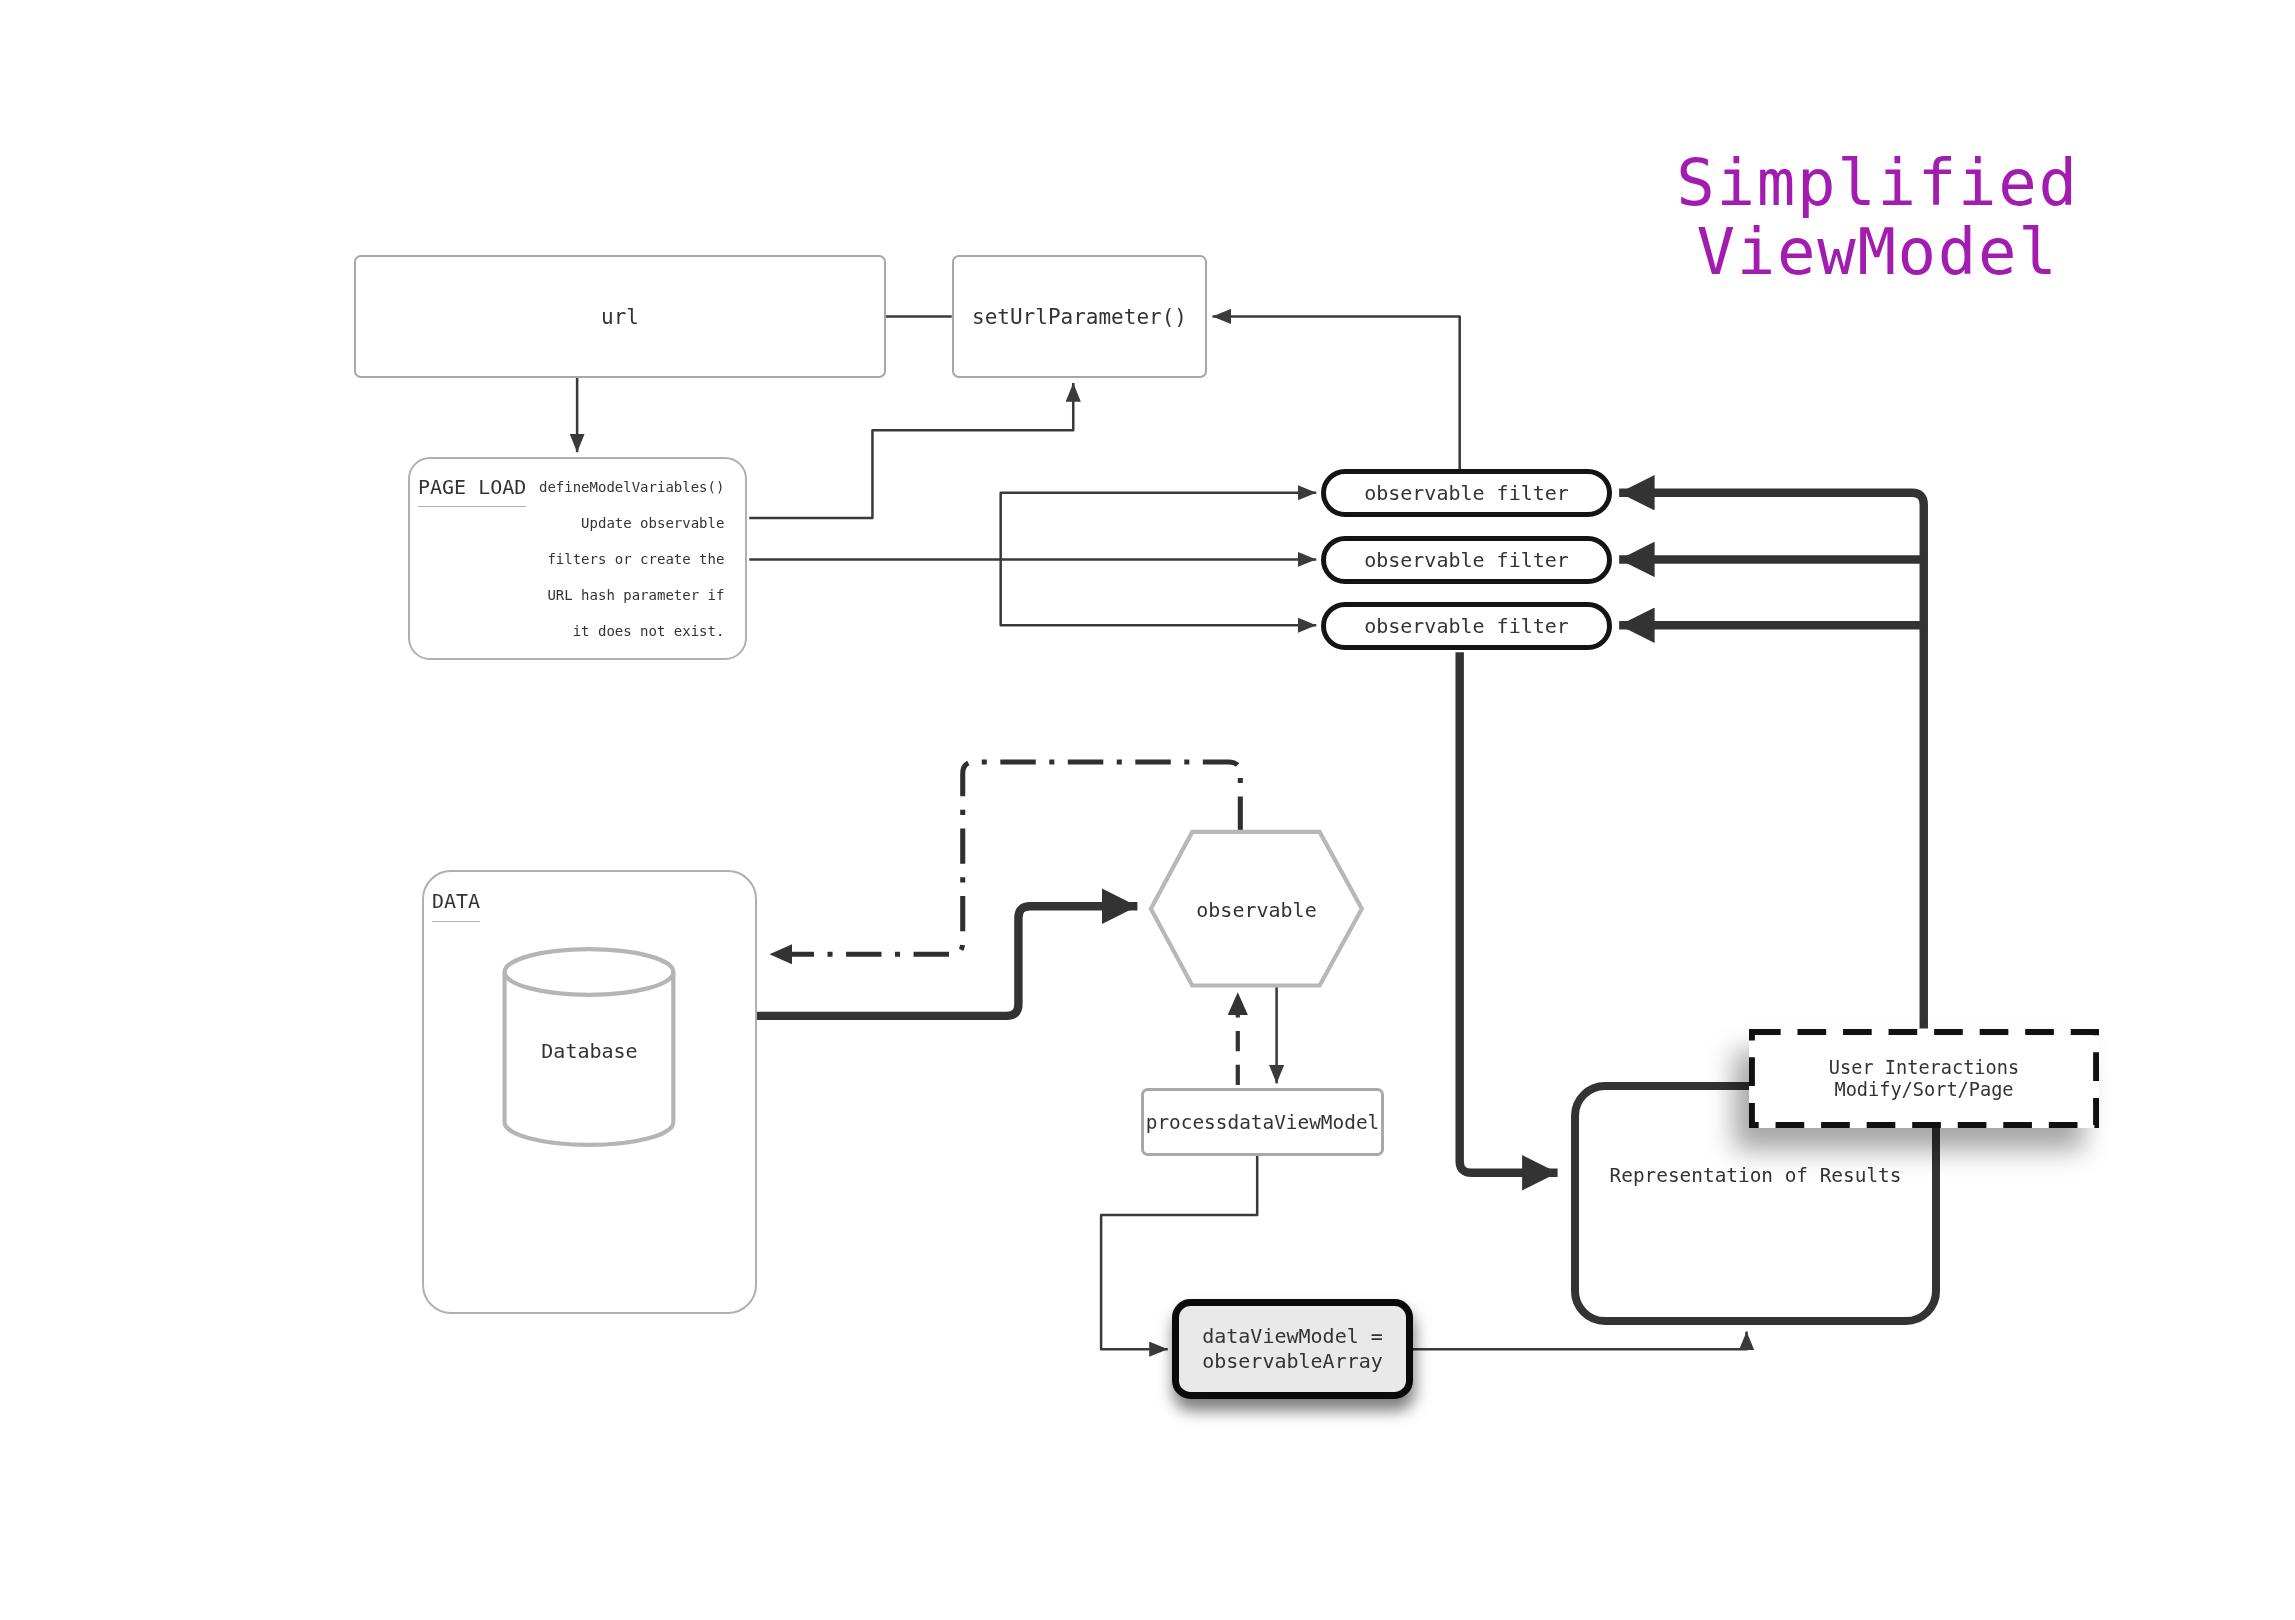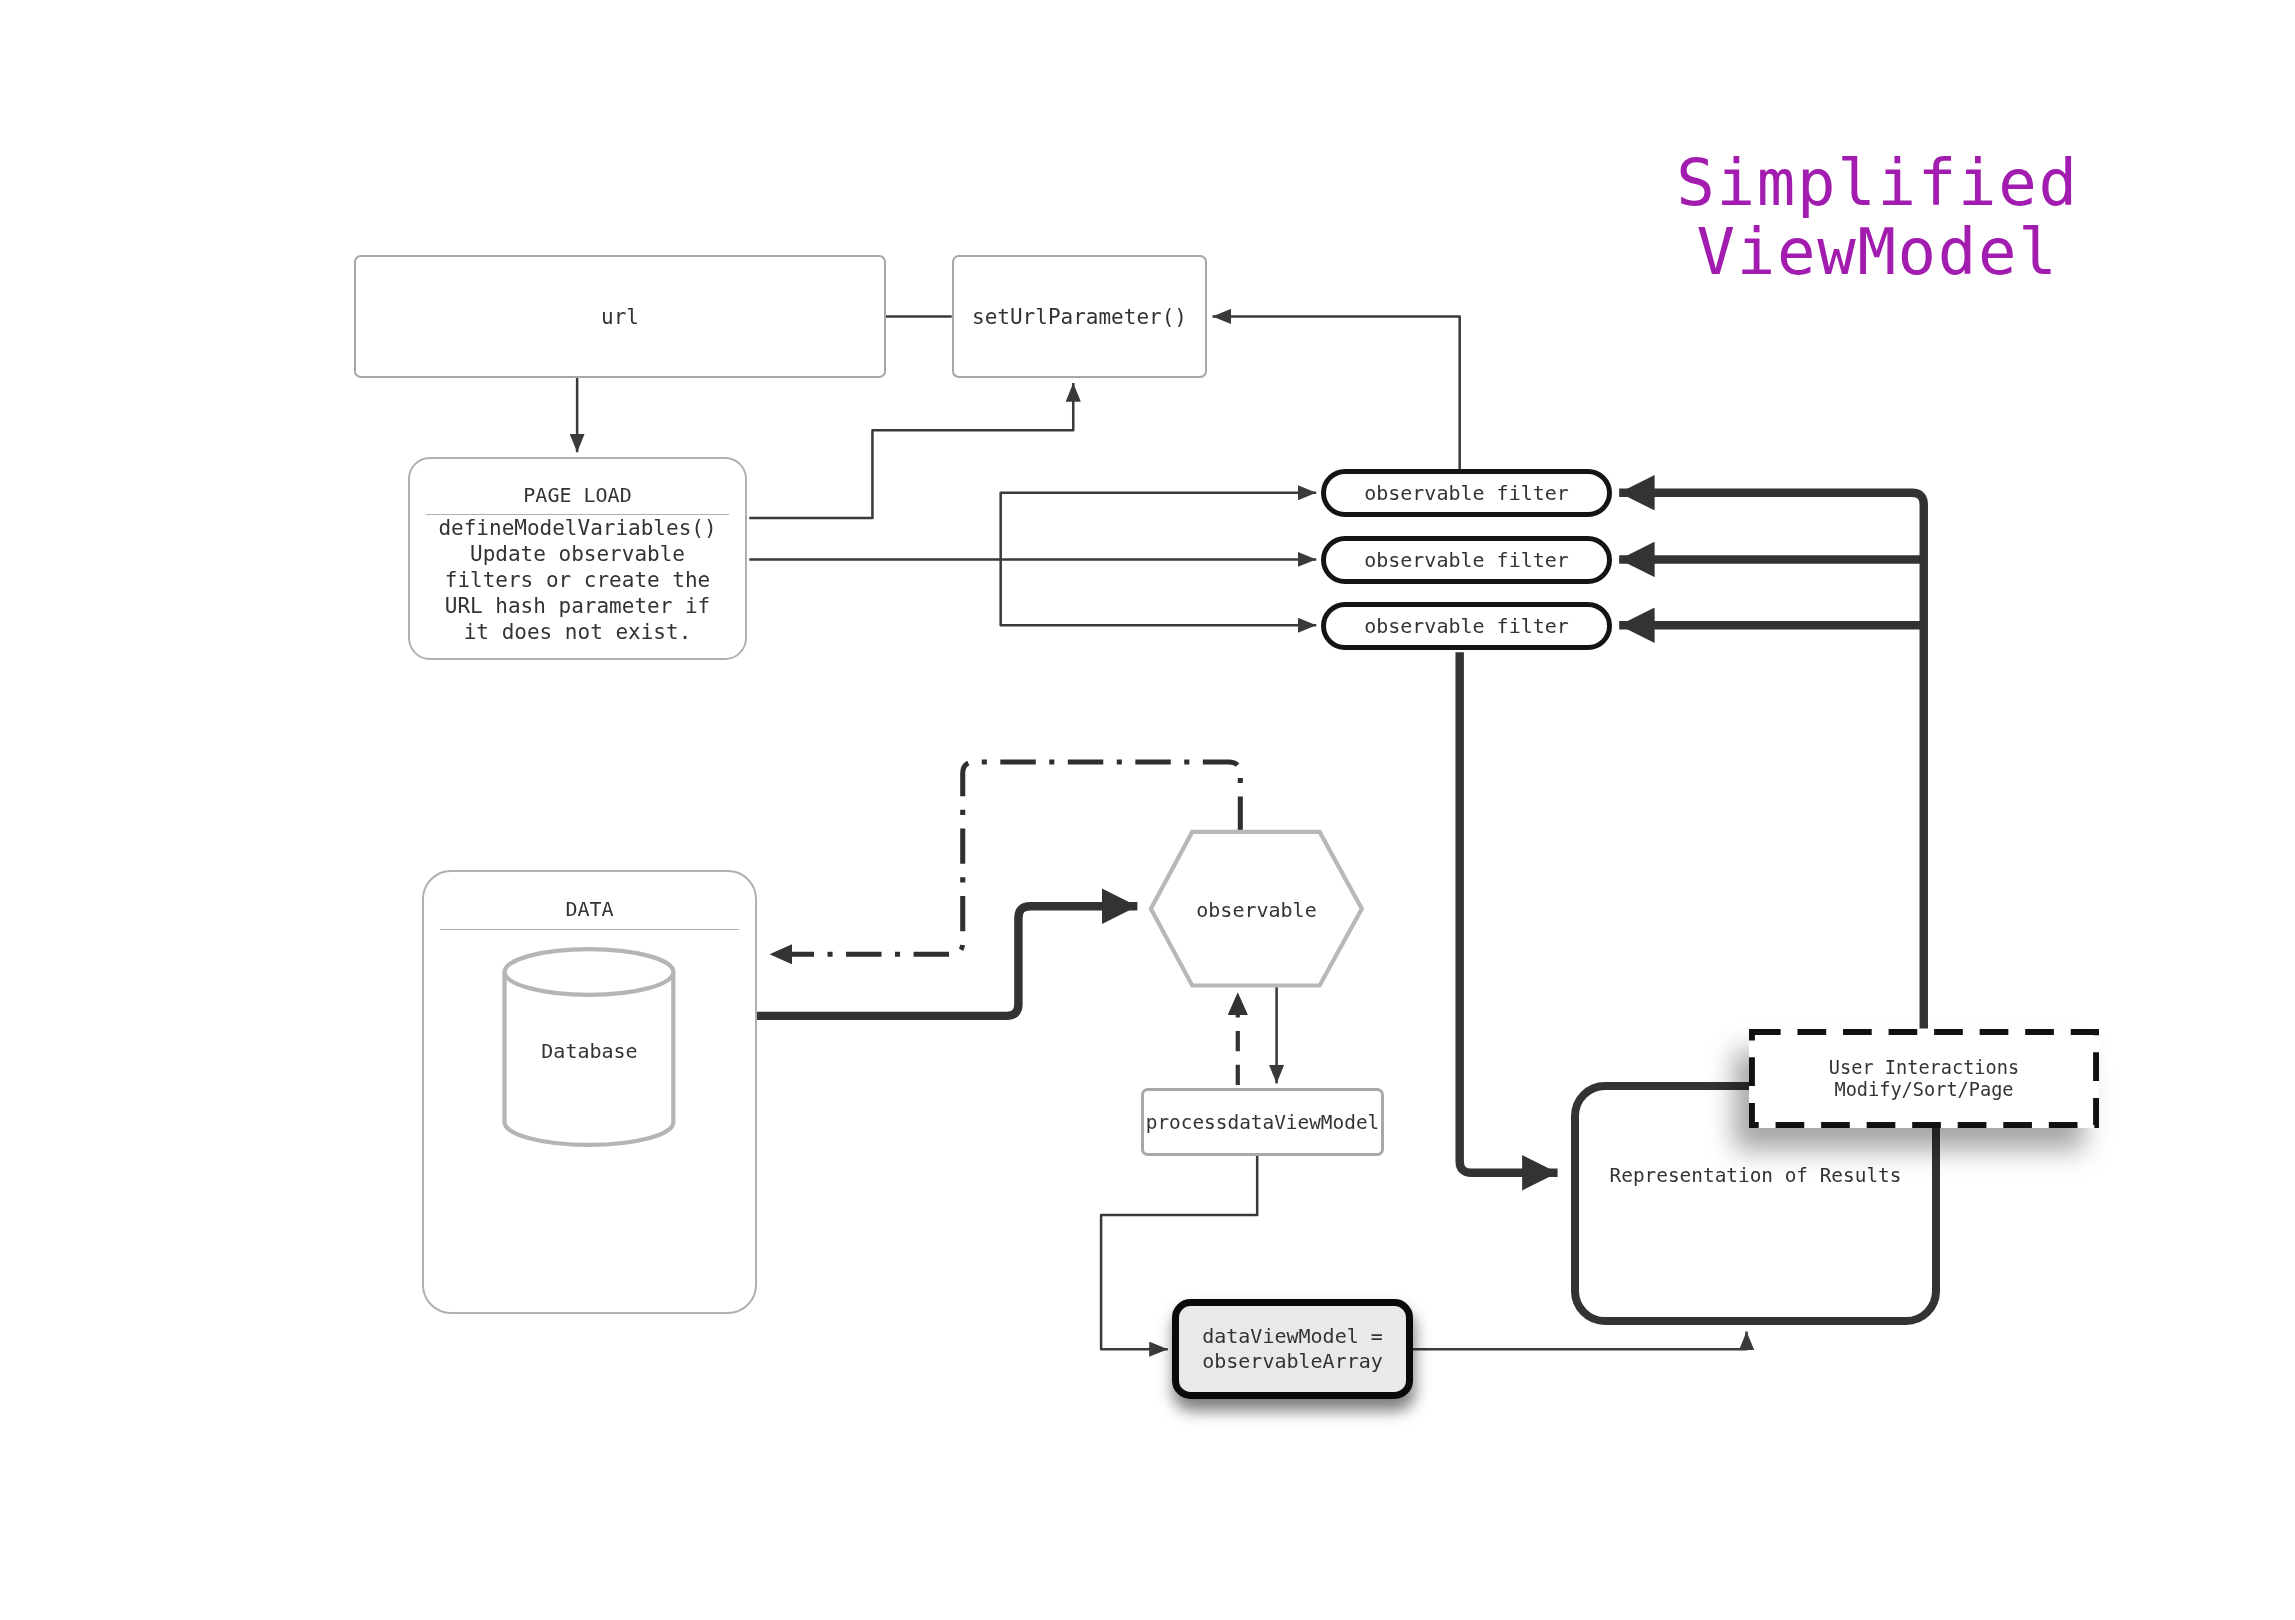--- a/index.html
+++ b/index.html
@@ -10,23 +10,23 @@
   #wires{position:absolute;left:0;top:0;z-index:1;}
   .node{position:absolute;box-sizing:border-box;display:flex;align-items:center;justify-content:center;text-align:center;z-index:2;background:#ffffff;}
   .multiline{white-space:pre-line;}
   .page-title{
     position:absolute;z-index:2;text-align:center;white-space:pre-line;
     font-size:64px;line-height:69px;color:#a21caf;letter-spacing:1.7px;background:transparent;
   }
   
   .box-light{border:2.5px solid #a7a7a7;border-radius:6.8px;font-size:21px;}
   
-  .hdr-box{border:2.5px solid #b0b0b0;border-radius:22px;flex-direction:column;align-items:stretch;justify-content:flex-start;padding:16px;}
+  .hdr-box{border:2.5px solid #b0b0b0;border-radius:22px;flex-direction:row;align-items:stretch;justify-content:flex-start;padding:8px;}
   .hdr-box .hdr{flex:0 0 auto;display:flex;align-items:center;justify-content:center;font-size:20px;border-bottom:1.7px solid #b0b0b0;}
-  .hdr-box .bdy{flex:1 1 auto;display:flex;align-items:center;justify-content:center;font-size:21px;line-height:26px;}
+  .hdr-box .bdy{flex:1 1 auto;display:flex;align-items:center;justify-content:center;font-size:14px;line-height:36px;text-align:right;}
   
   .pill{border:5.9px solid #141414;border-radius:27px;font-size:20px;}
   
   .float-label{position:absolute;z-index:2;display:flex;align-items:center;justify-content:center;text-align:center;background:transparent;font-size:20px;}
   
   .proc{border:3.4px solid #a8a8a8;border-radius:6.8px;font-size:19.4px;}
   
   .dvm{border:7.6px solid #0a0a0a;border-radius:18.6px;background:#e9e9e9;font-size:20px;line-height:25px;
        box-shadow:1.7px 11.8px 15px rgba(0,0,0,0.5);}
   

